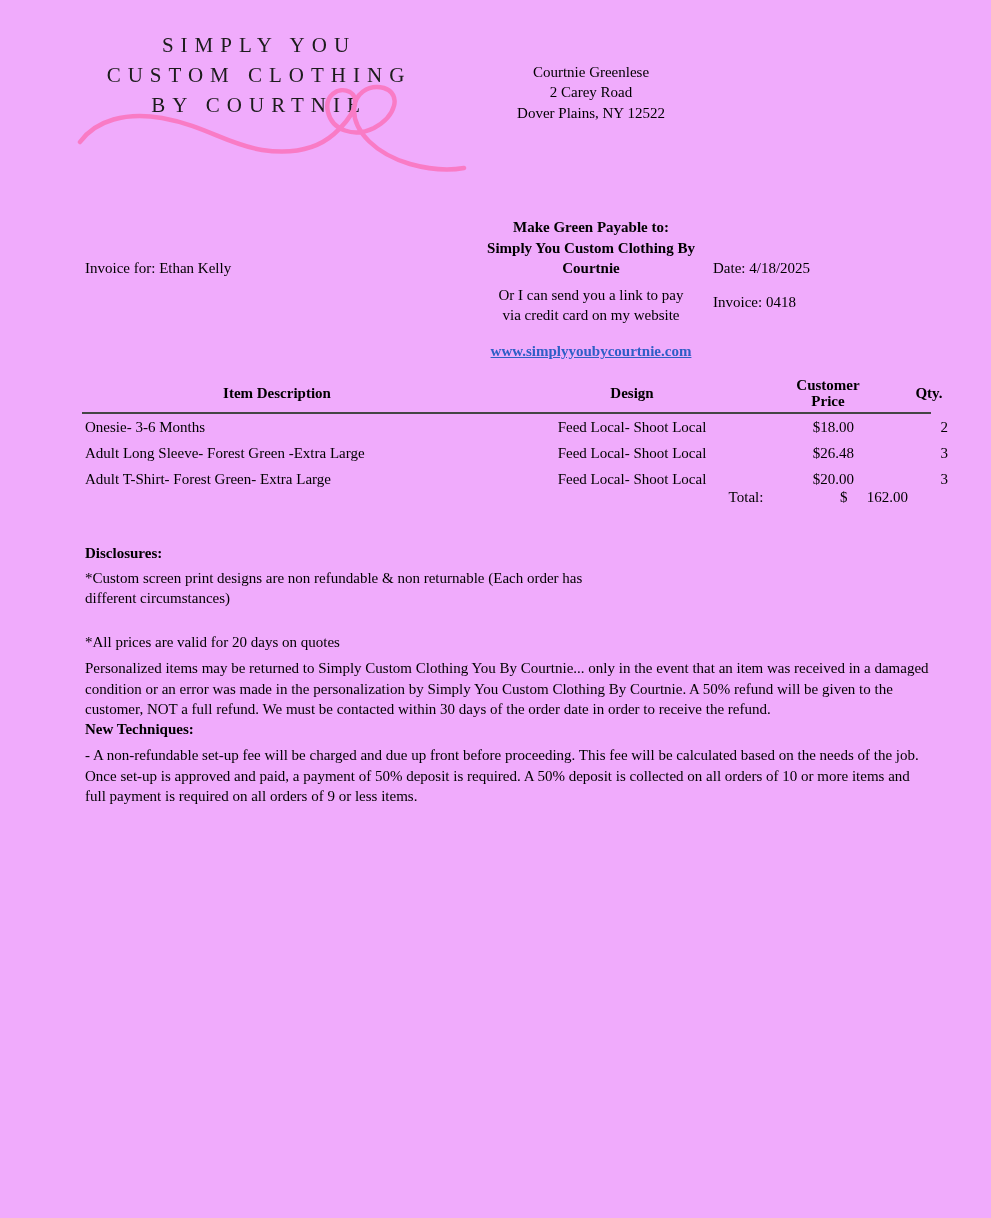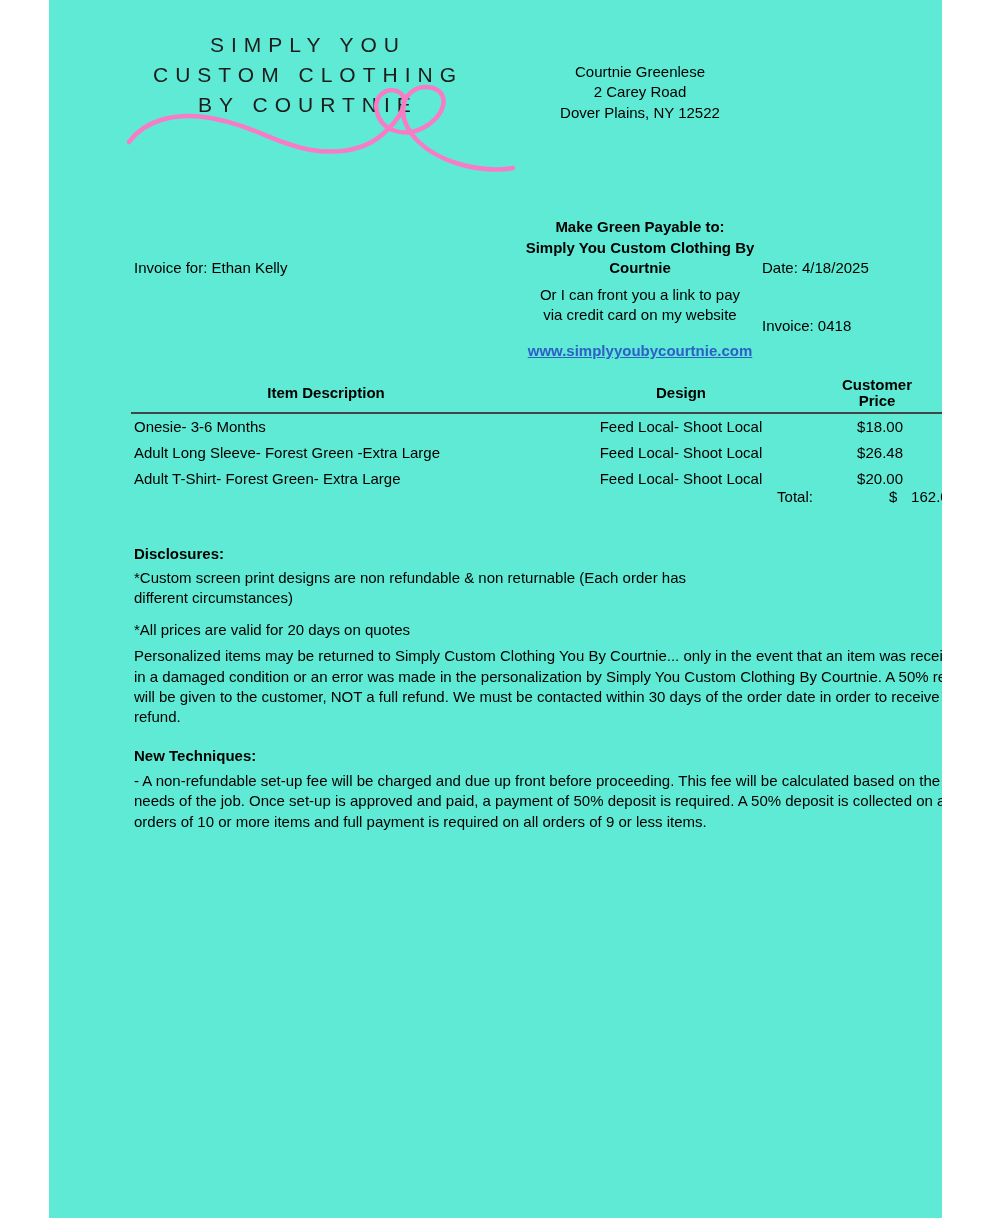--- a/index.html
+++ b/index.html
@@ -1,26 +1,27 @@
 <!DOCTYPE html>
 <html><head>
 <meta charset="utf-8">
 <style>
   * { margin: 0; padding: 0; box-sizing: border-box; }
   html, body { background: #ffffff; }
   body { font-family: "Liberation Sans", "DejaVu Sans", sans-serif; color: #000; }
   #page {
     position: relative;
-    width: 893px;
+    width: 991px;
     height: 1218px;
-    background: #5eead4;
+    background: #f0abfc;
     margin: 0 auto;
     overflow: hidden;
     font-size: 15px;
     line-height: 20.5px;
+    font-family: Liberation Serif, serif;
   }
   .abs { position: absolute; }
   .pre { white-space: pre-line; }
   .center { text-align: center; }
 
   
   .logo-text {
     left: 70px; top: 30px; width: 378px;
     text-align: center;
     font-size: 21px;
@@ -34,21 +35,21 @@
   
   .contact { left: 460px; top: 62px; width: 262px; text-align: center; line-height: 20.3px; }
 
   
   .invoice-for { left: 85px; top: 258px; }
   .payable { left: 455px; top: 217px; width: 272px; text-align: center; }
   .payable-heading { font-weight: bold; line-height: 20.5px; }
   .pay-alt { margin-top: 6px; line-height: 20.4px; }
   .website-link { display: inline-block; margin-top: 16px; font-weight: bold; text-decoration: underline; }
   .date-label { left: 713px; top: 258px; }
-  .invoice-no { left: 713px; top: 316px; }
+  .invoice-no { left: 713px; top: 292px; }
 
   
   .items-table { left: 82px; top: 374px; width: 849px; }
   .trow { display: flex; align-items: center; gap: 41px; }
   .thead { height: 40px; font-weight: bold; border-bottom: 2.5px solid #454545; }
   .thead .cell { line-height: 16.5px; }
   .tbody-row { height: 26px; }
   .cell { flex: 0 0 auto; }
   .col-desc  { width: 390px; }
   .col-design{ width: 238px; text-align: center; }
@@ -60,23 +61,23 @@
   .thead .col-total { display: block; text-align: center; padding: 0; }
   .row-desc { padding-left: 3px; }
   .total-row { left: 82px; top: 487px; width: 849px; height: 26px; display: flex; align-items: flex-start; }
   .total-spacer { width: 628px; }
   .total-label { width: 72px; text-align: center; }
   .total-gap { width: 48px; }
 
   
   .disclosures { left: 85px; top: 543px; width: 845px; }
   .disc-heading { font-weight: bold; line-height: 21px; margin-bottom: 4px; }
-  .disc-item1 { margin-bottom: 11px; line-height: 20.4px; }
+  .disc-item1 { margin-bottom: 23px; line-height: 20.4px; }
   .disc-item2 { margin-bottom: 6px; line-height: 20.4px; }
-  .returns-para { margin-bottom: 17px; line-height: 20.4px; }
+  .returns-para { margin-bottom: 0; line-height: 20.4px; }
   .nt-heading { font-weight: bold; line-height: 21px; margin-bottom: 5px; }
   .nt-para { line-height: 20.4px; }
 </style>
 </head>
 <body>
 
 <div id="page">
 
   <div class="abs logo-text">
     <div>SIMPLY YOU</div>
@@ -105,21 +106,21 @@
 
   <div class="abs invoice-for">Invoice for: Ethan Kelly</div>
   <div class="abs date-label">Date: 4/18/2025</div>
   <div class="abs invoice-no">Invoice: 0418</div>
 
   <div class="abs payable">
     <div class="payable-heading pre">Make Green Payable to:
 Simply You Custom Clothing By
 Courtnie</div>
     <div class="pay-alt">
-      <div>Or I can front you a link to pay</div>
+      <div>Or I can send you a link to pay</div>
       <div>via credit card on my website</div>
     </div>
     <a href="#" class="website-link" style="color:#2E5EC6;">www.simplyyoubycourtnie.com</a>
   </div>
 
   <div class="abs items-table">
     <div class="trow thead">
       <div class="cell col-desc center">Item Description</div>
       <div class="cell col-design">Design</div>
       <div class="cell col-price pre">Customer

